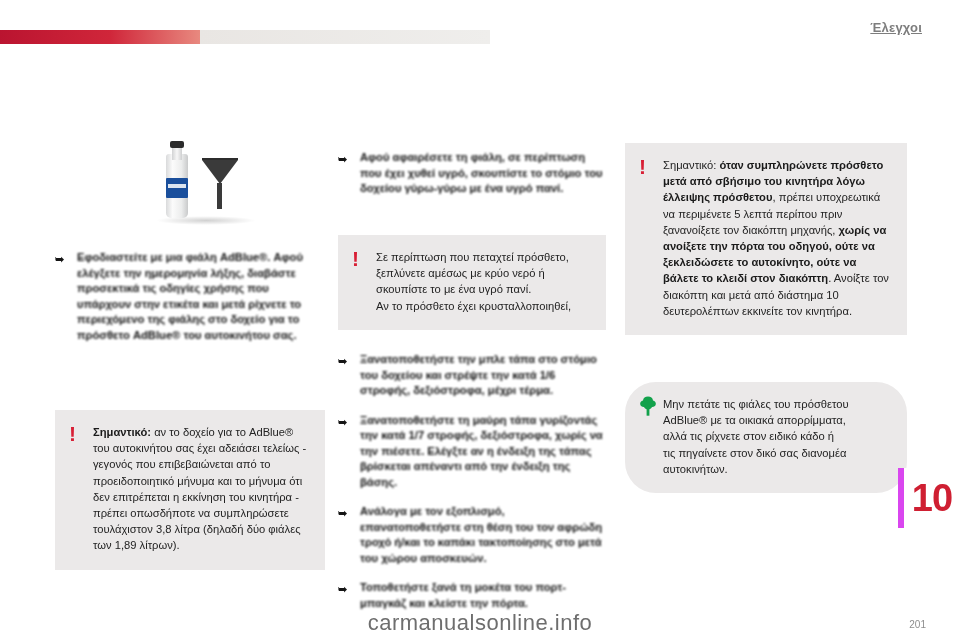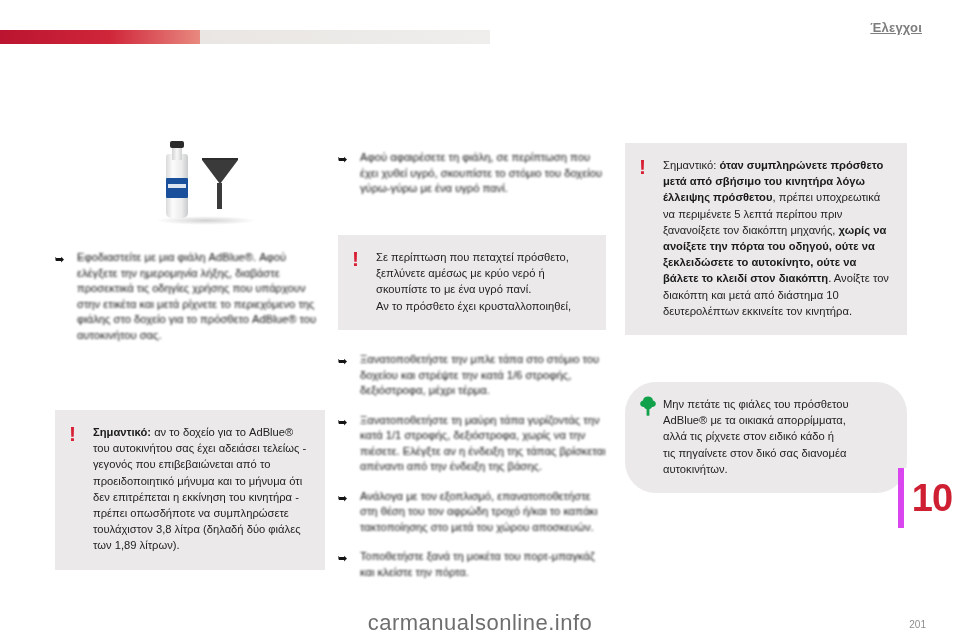--- a/index.html
+++ b/index.html
@@ -136,21 +136,21 @@
     padding-top: 1px;
   }
   .bullet-text {
     flex: 1 1 auto;
     font-size: 11.2px;
     line-height: 15.5px;
     color: #191919;
   }
   .blurred {
     filter: blur(0.85px);
-    font-weight: normal;
+    font-weight: bold;
     color: #131313;
   }
   .blurred-soft {
     filter: blur(0.7px);
     font-weight: bold;
     color: #151515;
   }
 
   
   .box {
@@ -280,21 +280,21 @@
     </div>
   </div>
 
   <div class="col col-mid" style="top:352px">
     <div class="bullet-row">
       <div class="bullet-mark blurred-soft">➥</div>
       <div class="bullet-text blurred">Ξανατοποθετήστε την μπλε τάπα στο στόμιο του δοχείου και στρέψτε την κατά 1/6 στροφής, δεξιόστροφα, μέχρι τέρμα.</div>
     </div>
     <div class="bullet-row">
       <div class="bullet-mark blurred-soft">➥</div>
-      <div class="bullet-text blurred">Ξανατοποθετήστε τη μαύρη τάπα γυρίζοντάς την κατά 1/1 στροφής, δεξιόστροφα, χωρίς να την πιέσετε. Ελέγξτε αν η ένδειξη της τάπας βρίσκεται απέναντι από την ένδειξη της βάσης.</div>
+      <div class="bullet-text blurred">Ξανατοποθετήστε τη μαύρη τάπα γυρίζοντάς την κατά 1/7 στροφής, δεξιόστροφα, χωρίς να την πιέσετε. Ελέγξτε αν η ένδειξη της τάπας βρίσκεται απέναντι από την ένδειξη της βάσης.</div>
     </div>
     <div class="bullet-row">
       <div class="bullet-mark blurred-soft">➥</div>
       <div class="bullet-text blurred">Ανάλογα με τον εξοπλισμό, επανατοποθετήστε στη θέση του τον αφρώδη τροχό ή/και το καπάκι τακτοποίησης στο μετά του χώρου αποσκευών.</div>
     </div>
     <div class="bullet-row">
       <div class="bullet-mark blurred-soft">➥</div>
       <div class="bullet-text blurred">Τοποθετήστε ξανά τη μοκέτα του πορτ-μπαγκάζ και κλείστε την πόρτα.</div>
     </div>
   </div>

